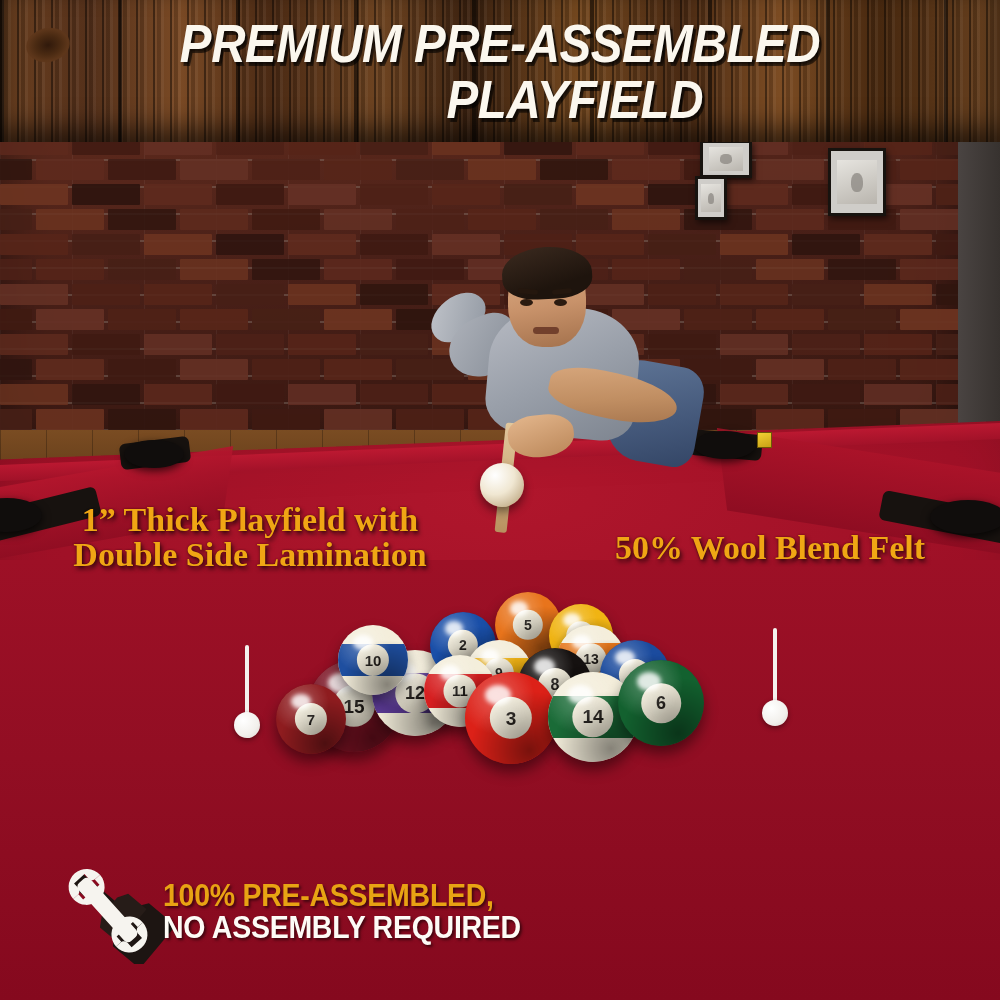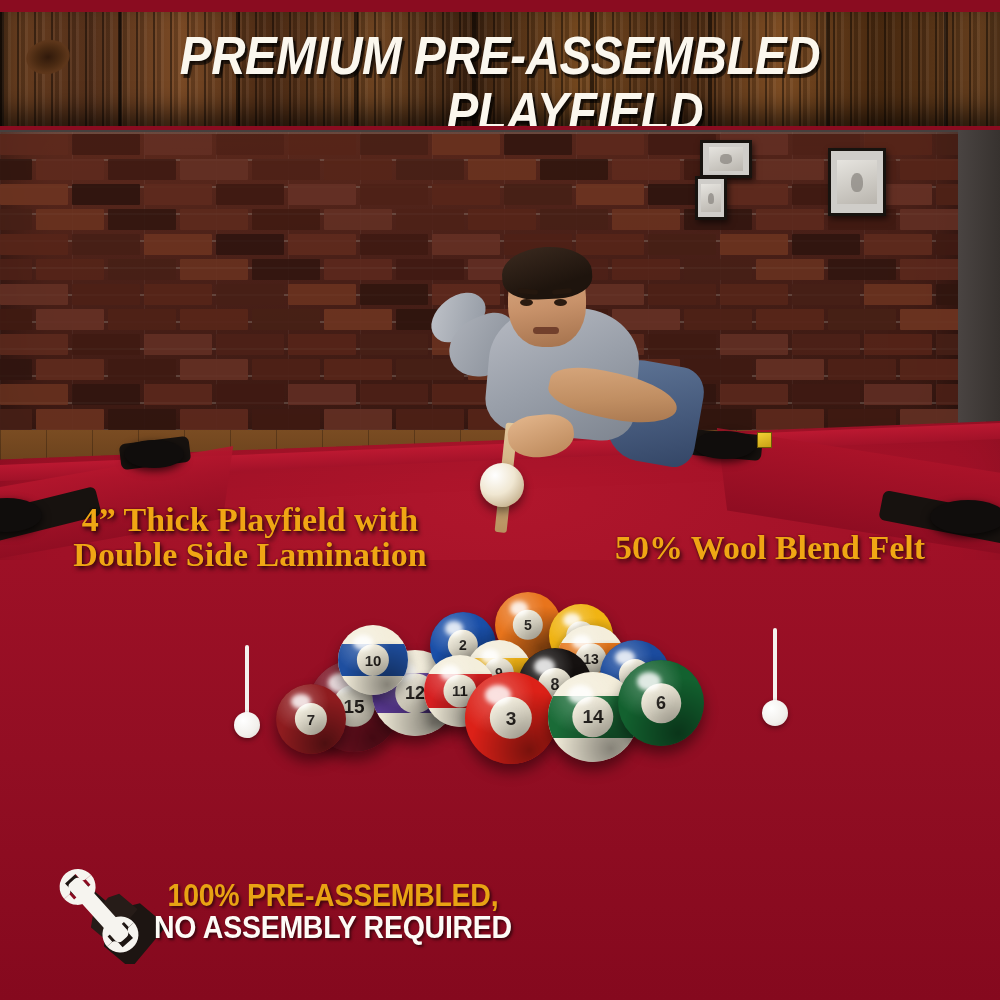--- a/index.html
+++ b/index.html
@@ -324,22 +324,22 @@
     position: absolute;
     width: 26px; height: 26px;
     border-radius: 50%;
     background: radial-gradient(circle at 36% 32%, #ffffff 0%, #f2f0ec 60%, #d9d6d0 100%);
     box-shadow: 0 2px 5px rgba(0,0,0,0.4);
   }
 
   
   .header-banner {
     position: absolute;
-    left: 0; top: 12px;
-    width: 1000px; height: 114px;
+    left: 0; top: 0;
+    width: 1000px; height: 142px;
     overflow: hidden;
     background-color: #43250f;
     background-image:
       repeating-linear-gradient(90deg,
         rgba(0,0,0,0.42) 0px, rgba(0,0,0,0.42) 2px,
         rgba(255,255,255,0.035) 2px, rgba(255,255,255,0.035) 4px,
         rgba(0,0,0,0.16) 4px, rgba(0,0,0,0.16) 8px,
         rgba(255,255,255,0.05) 8px, rgba(255,255,255,0.05) 11px,
         rgba(0,0,0,0.0) 11px, rgba(0,0,0,0.0) 17px),
       repeating-linear-gradient(90deg,
@@ -828,39 +828,39 @@
         <div class="hl"></div>
       </div>
       <div class="ball" style="left: 276px; top: 684px; width: 70px; height: 70px; background: rgb(142, 28, 31);">
         <div class="numcircle" style="font-size: 15px;">7</div>
         <div class="shade"></div>
         <div class="hl"></div>
       </div>
     </div>
 
   <div class="callout" style="left:20px; top:502px; width:460px; font-size:34px;">
-    <span class="gold">4” Thick Playfield with</span>
+    <span class="gold">1” Thick Playfield with</span>
     <span class="gold">Double Side Lamination</span>
   </div>
   <div class="pointer-stem" style="left:245px; top:645px; height:78px;"></div>
   <div class="pointer-dot" style="left:234px; top:712px;"></div>
 
   <div class="callout" style="left:540px; top:530px; width:460px; font-size:34px;">
     <span class="gold">50% Wool Blend Felt</span>
   </div>
   <div class="pointer-stem" style="left:773px; top:628px; height:78px;"></div>
   <div class="pointer-dot" style="left:762px; top:700px;"></div>
 
   <div class="header-banner">
     <div class="wood-knot"></div>
     <div class="header-line header-line-1">PREMIUM PRE-ASSEMBLED</div>
     <div class="header-line header-line-2">PLAYFIELD</div>
   </div>
 
-  <div style="position:absolute; left:36px; top:852px; width:470px; height:112px;text-align:center;">
+  <div style="position:absolute; left:45px; top:852px; width:470px; height:112px;">
     <svg width="132" height="112" viewBox="0 0 132 112" style="position:absolute; left:0; top:0;">
 
       <g transform="rotate(40 66 56)">
         <rect x="20" y="48" width="92" height="16" rx="3" fill="#1d1512"></rect>
         <path d="M92 28 h30 a5 5 0 0 1 5 5 v46 a5 5 0 0 1 -5 5 h-30 l-10 -14 v-28 z" fill="#1d1512"></path>
         <path d="M70 34 h24 v44 h-24 l-6 -10 v-24 z" fill="#261c18"></path>
       </g>
 
       <g transform="rotate(-42 66 56)" fill="#f6f4ef">
         <rect x="54" y="16" width="16" height="78" rx="5"></rect>

